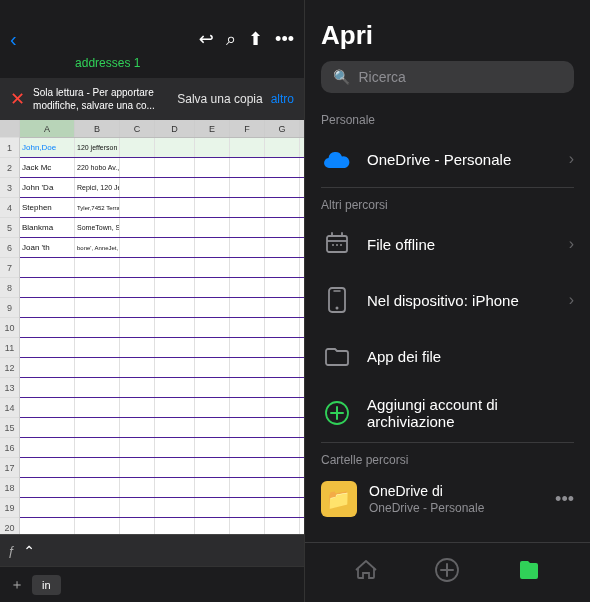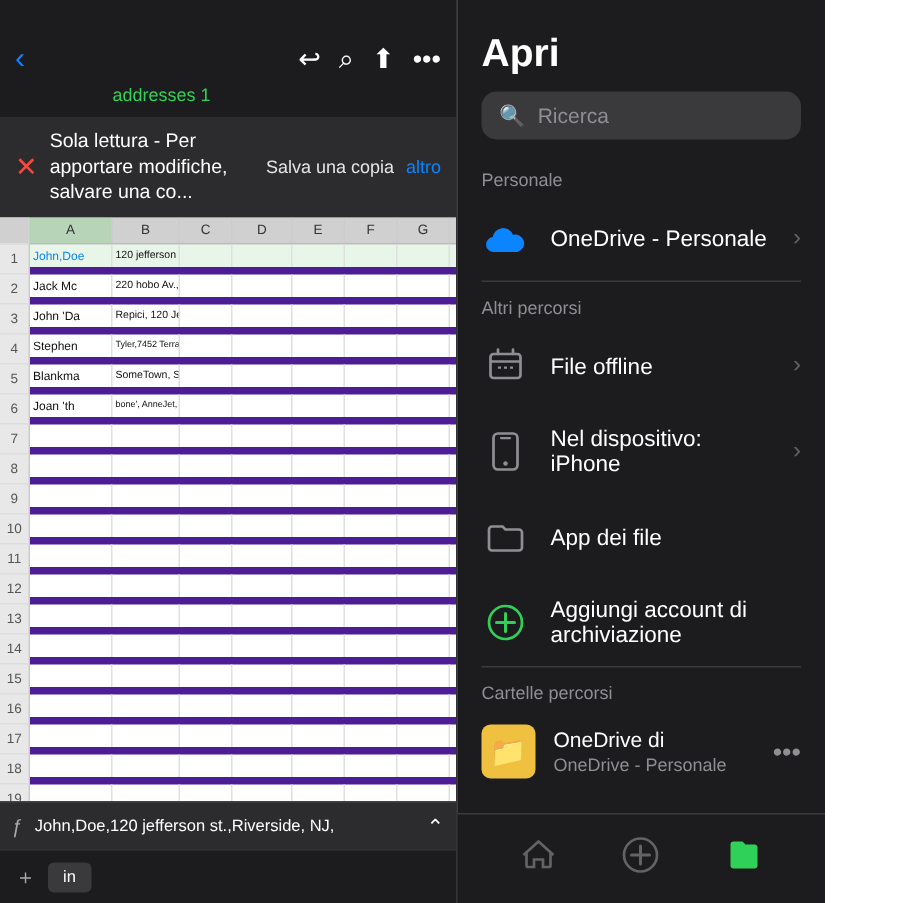--- a/index.html
+++ b/index.html
@@ -59,21 +59,21 @@
     }
 
     .readonly-close {
       color: #ff453a;
       font-size: 18px;
       cursor: pointer;
     }
 
     .readonly-text {
       color: #fff;
-      font-size: 13px;
+      font-size: 10px;
       flex: 1;
       line-height: 1.3;
     }
 
     .save-btn {
       color: #e5e5e5;
       font-size: 12px;
       cursor: pointer;
       white-space: nowrap;
     }
@@ -153,21 +153,21 @@
     .col-g { width: 35px; }
 
     .grid-rows {
       flex: 1;
       overflow: hidden;
     }
 
     .grid-row {
       display: flex;
       height: 20px;
-      border-bottom: 5px solid #4c1d95;
+      border-bottom: 1px solid #4c1d95;
     }
 
     .grid-row.active-row {
       background: #e8f5e9;
     }
 
     .grid-cell {
       border-right: 1px solid #e0e0e0;
       font-size: 8px;
       color: #111;
@@ -237,21 +237,21 @@
       background: #3a3a3c;
       color: #fff;
       font-size: 11px;
       padding: 4px 10px;
       border-radius: 4px;
       cursor: pointer;
     }
 
     
     .right-panel {
-      width: 245px;
+      width: 285px;
       height: 602px;
       background: #1c1c1e;
       display: flex;
       flex-direction: column;
     }
 
     .apri-header {
       padding: 20px 16px 10px;
     }
 
@@ -675,21 +675,20 @@
               <div class="grid-cell cell-g"></div>
             </div>
 
         </div>
       </div>
     </div>
   </div>
 
   <div class="formula-bar">
     <span class="formula-icon">ƒ</span>
-    <span class="formula-text">John,Doe,120 jefferson st.,Riverside, NJ,</span>
     <span class="formula-arrow">⌃</span>
   </div>
 
   <div class="left-tab-bar">
     <span class="tab-icon">＋</span>
     <span class="tab-sheet">in</span>
   </div>
 </div>
 
 <div class="right-panel">

